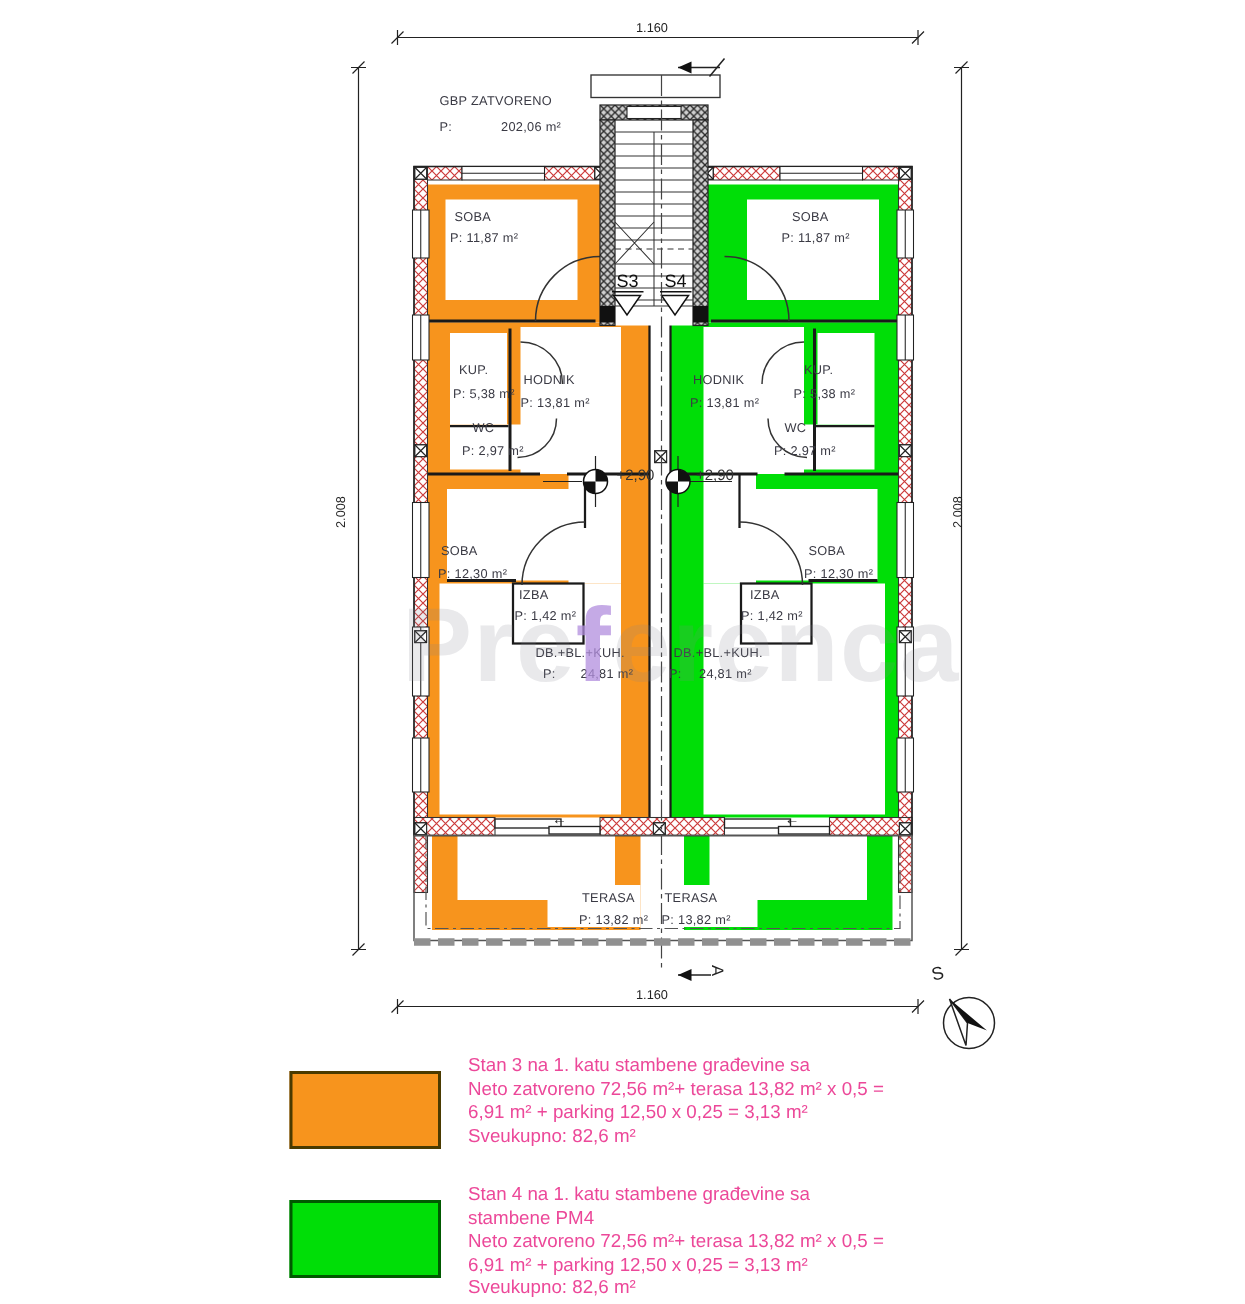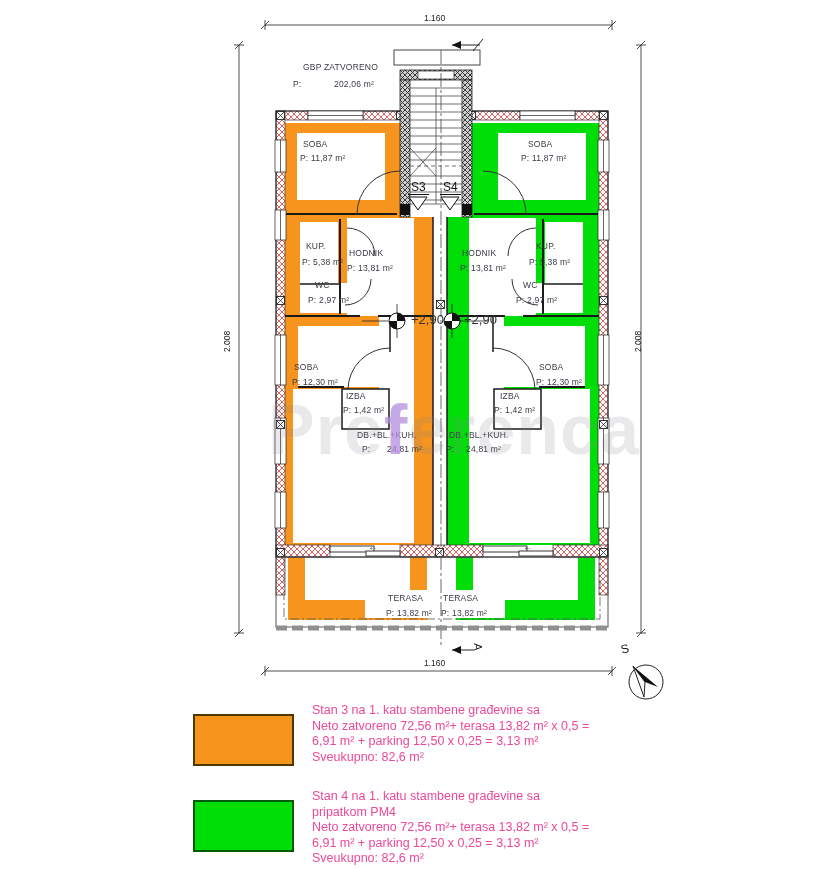--- a/index.html
+++ b/index.html
@@ -11,21 +11,21 @@
   html,body{margin:0;padding:0;background:#fff;}
   #canvas{position:relative;width:732px;height:869px;background:#fff;overflow:hidden;
           font-family:"Liberation Sans","DejaVu Sans",sans-serif;}
   svg{position:absolute;left:0;top:0;}
   .fill-o{fill:var(--orange);}
   .fill-g{fill:var(--green);}
   .lbl{position:absolute;font-size:8.5px;color:var(--label);white-space:nowrap;letter-spacing:.2px;}
   .dim{position:absolute;font-size:8.5px;color:#222;white-space:nowrap;}
   .vdim{transform:rotate(-90deg);transform-origin:left top;}
   .slabel{position:absolute;font-size:12px;color:#111;border-bottom:1.2px solid #111;padding:0 3px;}
-  .lvl{position:absolute;font-size:13px;color:#333;white-space:nowrap;}
+  .lvl{position:absolute;font-size:10px;color:#333;white-space:nowrap;}
   .doorarrow{position:absolute;font-size:10px;color:#222;}
   .sectA{position:absolute;font-size:11px;color:#222;transform:rotate(90deg);}
   .compS{position:absolute;font-size:12px;color:#222;transform:rotate(-14deg);}
   .wm{position:absolute;left:268px;top:390px;font-size:70px;font-weight:bold;
       letter-spacing:1px;white-space:nowrap;pointer-events:none;}
   .wm .g{color:rgba(135,135,145,.18);}
   .wm .p{color:rgba(178,142,221,.75);}
   .wmbox{position:absolute;left:335px;top:460px;width:177px;height:44px;
          border:2px solid rgba(175,175,180,.45);display:flex;align-items:center;justify-content:center;
          font-size:16px;font-weight:bold;letter-spacing:9px;color:rgba(178,178,183,.55);pointer-events:none;}
@@ -254,21 +254,21 @@
     <polygon points="633,666 644,697 645,682" fill="#fff" stroke="#222" stroke-width="1"></polygon>
     <polygon points="633,666 645,682 658,687" fill="#111"></polygon>
   </g>
 </svg>
 
   <div class="dim" style="left:424px;top:13px">1.160</div>
   <div class="dim" style="left:424px;top:658px">1.160</div>
   <div class="dim vdim" style="left:222px;top:352px">2.008</div>
   <div class="dim vdim" style="left:633px;top:352px">2.008</div>
 
-  <div class="lbl" style="left:303px;top:62px">GBP ZATVORENO</div>
+  <div class="lbl" style="left:293px;top:62px">GBP ZATVORENO</div>
   <div class="lbl" style="left:293px;top:79px">P:</div>
   <div class="lbl" style="left:334px;top:79px">202,06 m²</div>
 
   <div class="slabel" style="left:408px;top:180px">S3</div>
   <div class="slabel" style="left:440px;top:180px">S4</div>
 
   <div class="lbl" style="left:303px;top:139px">SOBA</div>
   <div class="lbl" style="left:300px;top:153px">P: 11,87 m²</div>
   <div class="lbl" style="left:306px;top:241px">KUP.</div>
   <div class="lbl" style="left:302px;top:257px">P: 5,38 m²</div>
@@ -318,19 +318,19 @@
   <div class="legend-text" style="top:703px">
     <div>Stan 3 na 1. katu stambene građevine sa</div>
     <div>Neto zatvoreno 72,56 m²+ terasa 13,82 m² x 0,5 =</div>
     <div>6,91 m² + parking 12,50 x 0,25 = 3,13 m²</div>
     <div>Sveukupno: 82,6 m²</div>
   </div>
 
   <div class="legend-swatch g2" style="left: 193px; top: 800px; background-color: rgb(0, 222, 7);" title="pripatkom PM4"></div>
   <div class="legend-text" style="top:789px">
     <div>Stan 4 na 1. katu stambene građevine sa</div>
-    <div>pripatkom PM4</div>
+    <div>stambene PM4</div>
     <div>Neto zatvoreno 72,56 m²+ terasa 13,82 m² x 0,5 =</div>
     <div>6,91 m² + parking 12,50 x 0,25 = 3,13 m²</div>
     <div>Sveukupno: 82,6 m²</div>
   </div>
 
 </div>
 
 </body></html>

